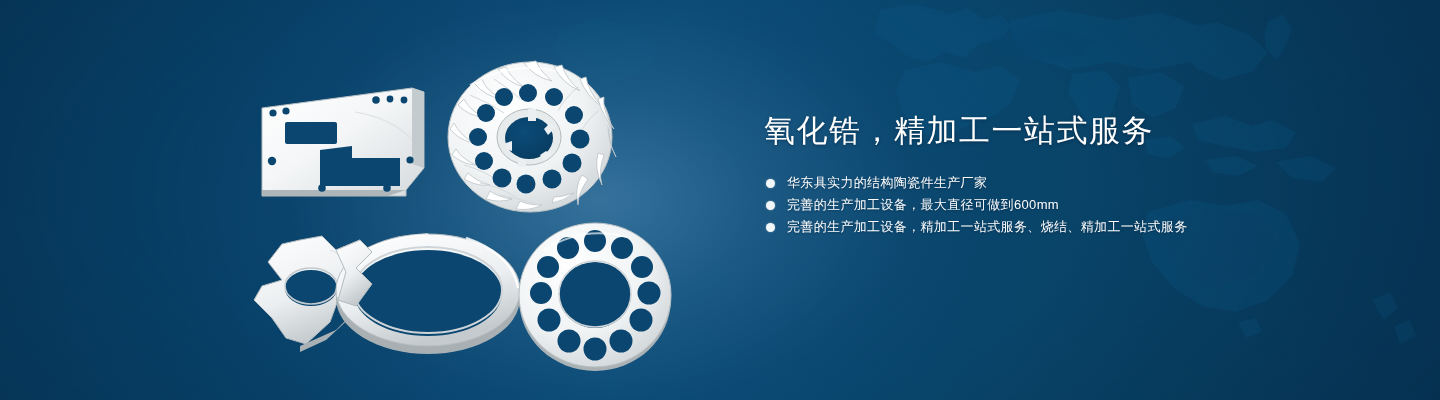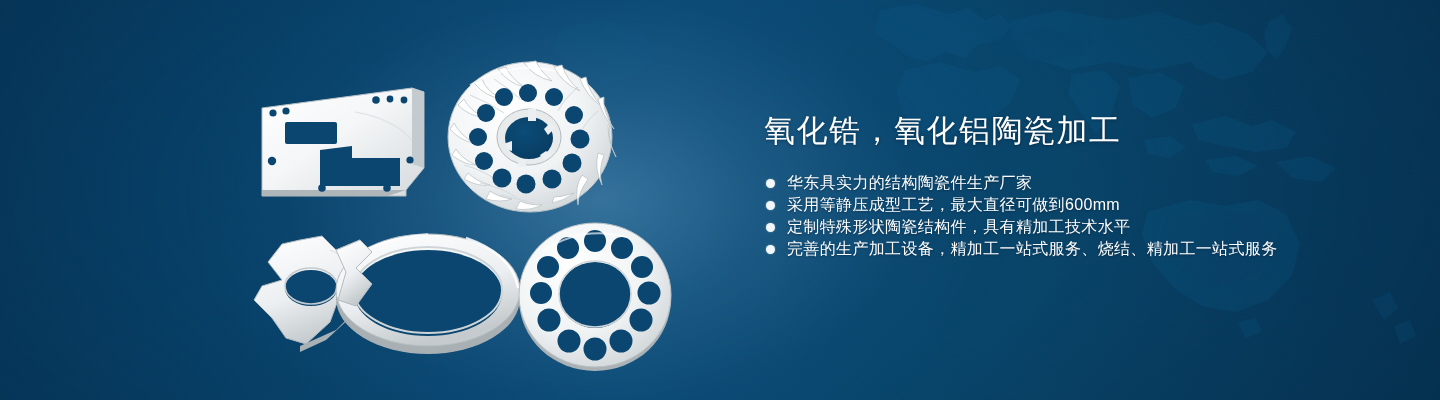--- a/index.html
+++ b/index.html
@@ -96,21 +96,21 @@
   .bullet-dot {
     flex: 0 0 auto;
     width: 9px;
     height: 9px;
     border-radius: 50%;
     background: #f2f7fa;
     margin-right: 12px;
     box-shadow: 0 0 2px rgba(255,255,255,.45);
   }
   .bullet-text {
-    font-size: 16px;
+    font-size: 13px;
     line-height: 22px;
     color: #ffffff;
     letter-spacing: .35px;
     white-space: nowrap;
     text-shadow: 0 1px 2px rgba(0,20,40,.40);
   }
 </style>
 </head>
 <body>
 
@@ -312,34 +312,30 @@
           <circle cx="-54" cy="-2" r="11"></circle>
           <circle cx="-47" cy="-28" r="11"></circle>
           <circle cx="-27" cy="-47" r="11"></circle>
         </g>
         <path d="M-52 -44 Q-14 -70 32 -58" stroke="#ffffff" stroke-width="2" fill="none" opacity=".65"></path>
       </g>
     </svg>
   </div>
 
   <div class="copy">
-    <h1 class="headline">氧化锆，氧化铝陶瓷加工</h1>
+    <h1 class="headline">氧化锆，精加工一站式服务</h1>
 
     <ul class="bullets">
       <li class="bullet">
         <span class="bullet-dot"></span>
         <span class="bullet-text">华东具实力的结构陶瓷件生产厂家</span>
       </li>
       <li class="bullet">
         <span class="bullet-dot"></span>
-        <span class="bullet-text">采用等静压成型工艺，最大直径可做到600mm</span>
-      </li>
-      <li class="bullet">
-        <span class="bullet-dot"></span>
-        <span class="bullet-text">定制特殊形状陶瓷结构件，具有精加工技术水平</span>
+        <span class="bullet-text">完善的生产加工设备，最大直径可做到600mm</span>
       </li>
       <li class="bullet">
         <span class="bullet-dot"></span>
         <span class="bullet-text">完善的生产加工设备，精加工一站式服务、烧结、精加工一站式服务</span>
       </li>
     </ul>
   </div>
 
 </div>
 

